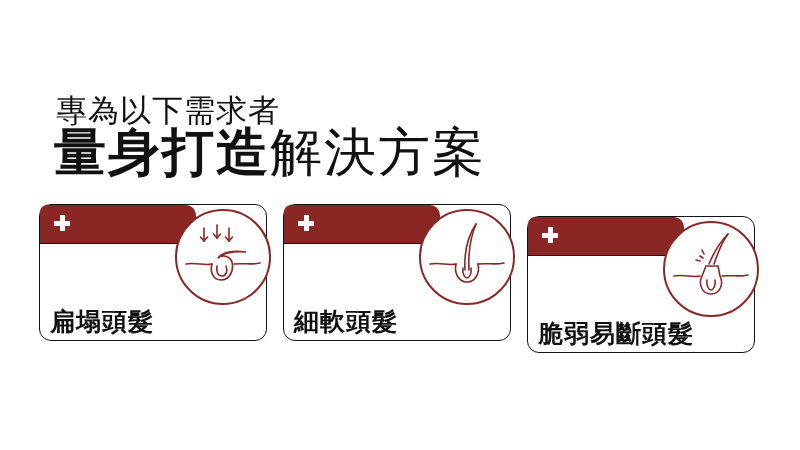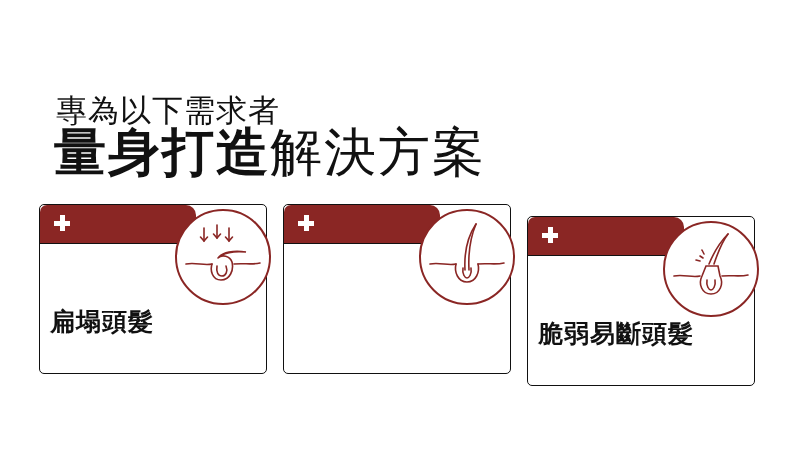--- a/index.html
+++ b/index.html
@@ -11,22 +11,22 @@
     position: absolute; left: 56px; top: 46px; font-size: 31px; font-weight: normal;
     letter-spacing: 1px; line-height: 40px; color: #111; margin-top: 44px;
   }
   .title {
     position: absolute; left: 54px; top: 120px; font-size: 52px; line-height: 64px;
     letter-spacing: 2px; color: #111;
   }
   .title .bold { font-weight: bold; }
   .title .light { font-weight: normal; }
   .card {
-    position: absolute; top: 204px; width: 228px; height: 170px;
-    border: 1.5px solid #111; border-radius: 5px; background: #fff; box-sizing: border-box;
+    position: absolute; top: 204px; width: 228px; height: 137px;
+    border: 1.5px solid #111; border-radius: 12px; background: #fff; box-sizing: border-box;
   }
   .card-header {
     position: absolute; left: 0; top: 0; width: 156px; height: 38px;
     background: #8a2624; border-top-left-radius: 7px; border-top-right-radius: 10px;
     border-bottom: 1.5px solid #111;
   }
   .plus {
     position: absolute; left: 14px; top: 10px; width: 16px; height: 16px;
   }
   .plus::before, .plus::after { content: ""; position: absolute; background: #fff; }
@@ -78,20 +78,21 @@
     <circle cx="49" cy="49" r="47" fill="#fff" stroke="#8a2624" stroke-width="2"></circle>
     <g stroke="#8a2624" stroke-width="1.6" fill="none" stroke-linecap="round">
       <path d="M12 56 C 22 54, 30 58, 38 56"></path>
       <path d="M60 56 C 70 55, 78 57, 86 55"></path>
       <path d="M38 56 C 36 64, 40 74, 49 74 C 58 74, 62 64, 60 56"></path>
       <path d="M45 60 C 44 66, 47 70, 49 70 C 51 70, 54 66, 53 60"></path>
       <path d="M47 62 C 46 44, 50 28, 58 16"></path>
       <path d="M51 62 C 50 44, 53 28, 58 16"></path>
     </g>
   </svg>
+  <div class="card-label">細軟頭髮</div>
 </div>
 
 <div class="card" style="left:527px;margin-top:12px;">
   <div class="card-header">
     <div class="plus"></div>
   </div>
   <svg class="icon-circle" viewBox="0 0 98 98">
     <circle cx="49" cy="49" r="47" fill="#fff" stroke="#8a2624" stroke-width="2"></circle>
     <g stroke="#8a2624" stroke-width="1.6" fill="none" stroke-linecap="round">
       <path d="M12 56 C 22 54, 30 58, 38 56"></path>

